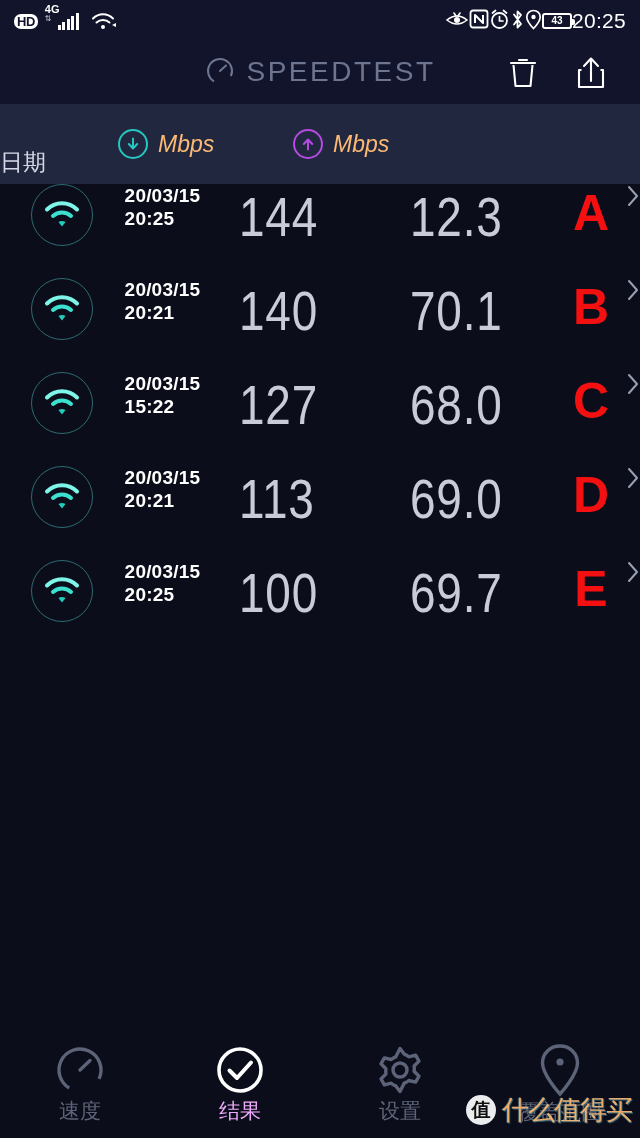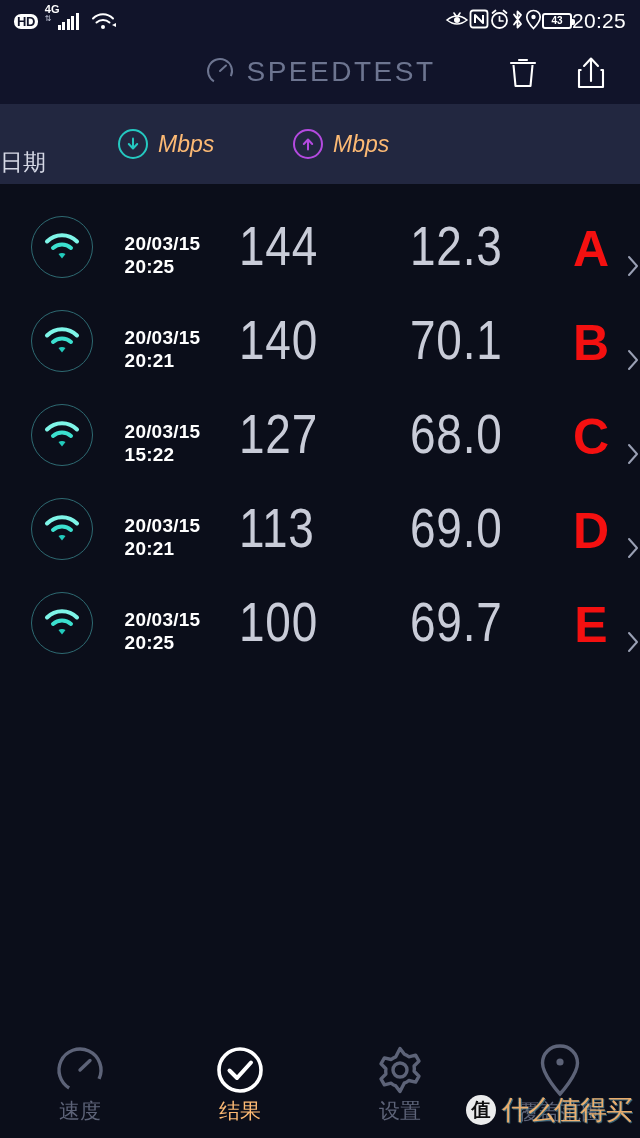--- a/index.html
+++ b/index.html
@@ -98,21 +98,21 @@
     flex: 0 0 30px;
   }
   .down-c { color: #25c8c0; }
   .up-c   { color: #b44ae0; }
   .colhead .lbl { color: #fdba74; font-size: 23px; font-style: italic; }
 
   
   .list { flex: 1 1 auto; background: #0b0e1a; overflow: hidden; }
   .row {
     height: 94px;
-    display: flex; align-items: flex-end;
+    display: flex; align-items: flex-start;
     background: #0b0e1a;
   }
   .cell-type { width: 128px; display: flex; justify-content: center; }
   .wifi-circle {
     width: 62px; height: 62px; border-radius: 50%;
     border: 1.5px solid #2e6a72;
     display: flex; align-items: center; justify-content: center;
   }
   .cell-date {
     width: 118px;
@@ -147,21 +147,21 @@
     height: 108px; flex: 0 0 108px;
     background: #0b0e1a;
     display: flex; align-items: center;
     position: relative;
   }
   .nav-item {
     flex: 1; display: flex; flex-direction: column;
     align-items: center; justify-content: center; 
   }
   .nav-item .nav-label { font-size: 21px; color: #5d6378; }
-  .nav-item.active .nav-label { color: #fdba74; }
+  .nav-item.active .nav-label { color: #f0abfc; }
   .nav-item .ic { color: #5d6378; display: flex; }
   .nav-item.active .ic { color: #ffffff; }
 
   
   .watermark {
     position: absolute; right: 8px; bottom: 10px;
     display: flex; align-items: center; gap: 6px;
     opacity: 0.92; pointer-events: none;
   }
   .wm-logo {

